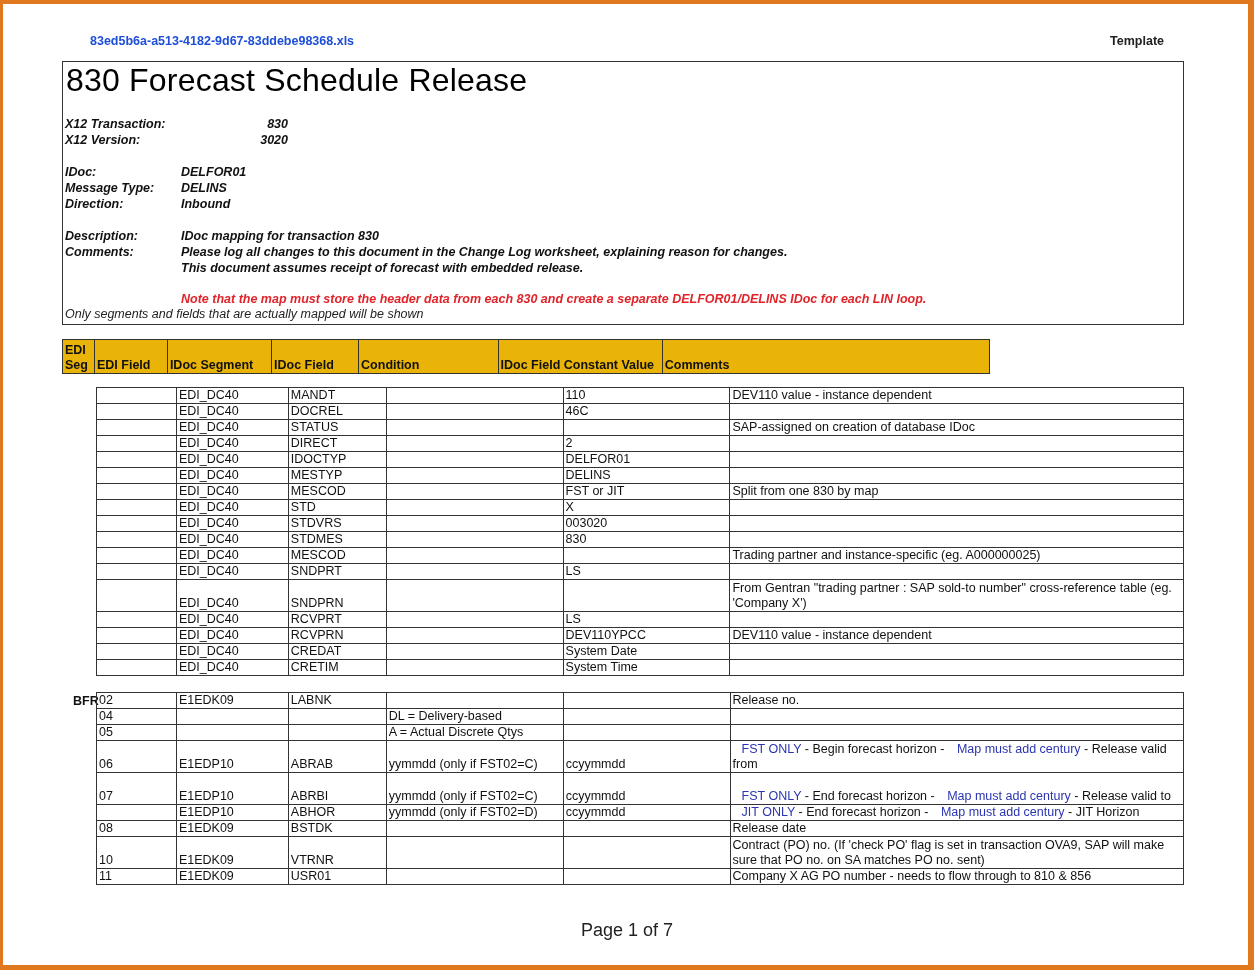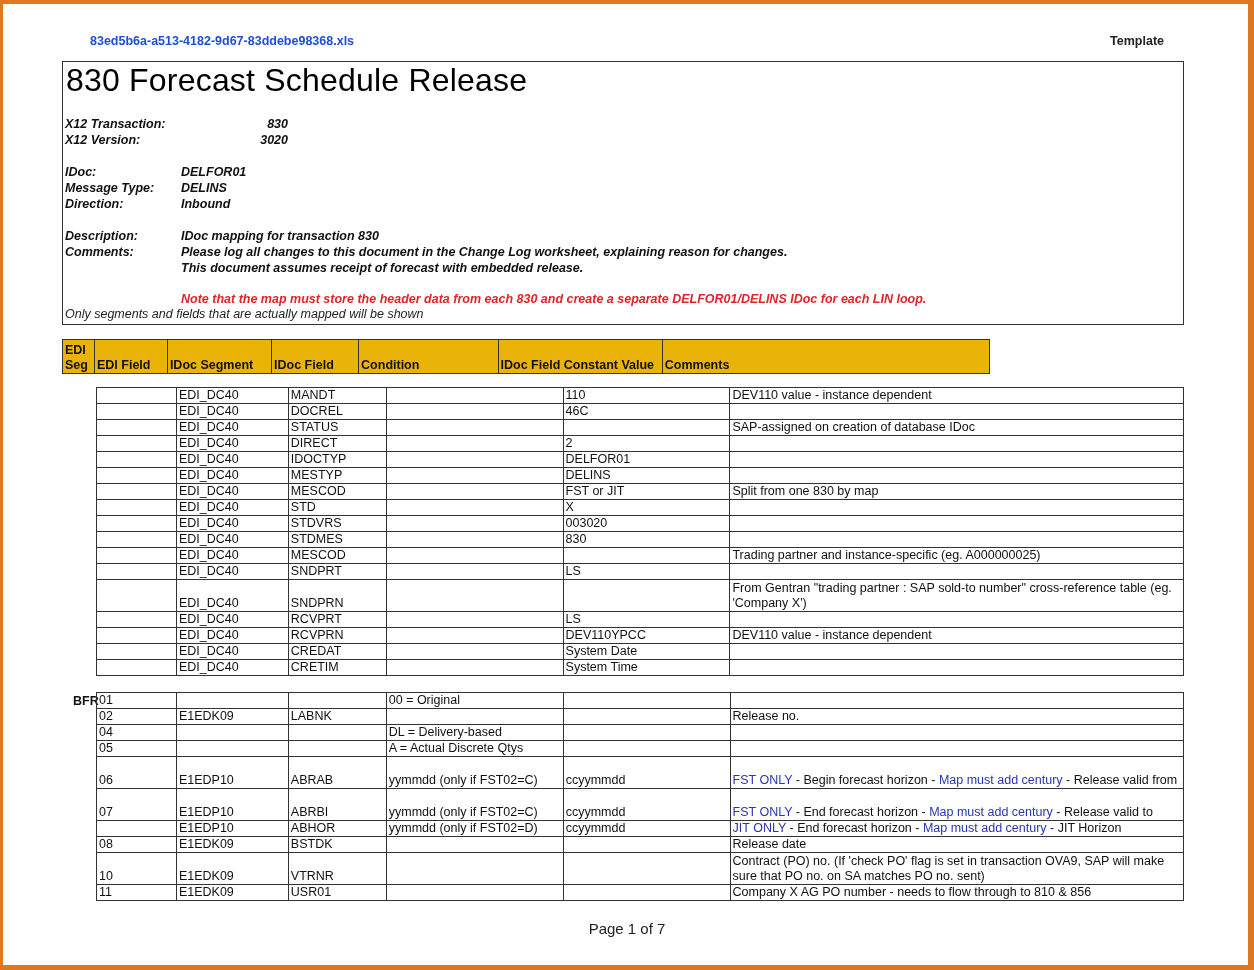--- a/index.html
+++ b/index.html
@@ -48,28 +48,28 @@
   .col-header {
     left: 62px; top: 339px; width: 928px;
     background: #eab308;
     padding-left: 12px;
   }
   .col-header th { font-weight: bold; text-align: left; height: 34px; line-height: 15px; }
   .data-table { left: 96px; width: 1088px; }
   .data-table td { height: 16px; line-height: 15px; }
   .data-table td.wrap { white-space: normal; }
   .data-table tr.tall td { height: 32px; }
-  .blue { color: #2b35b0; }
+  .blue { color: #2b35b0; margin-left: 9px; }
   .seg-label {
     position: absolute; left: 73px; top: 694px;
     font-size: 12.5px; font-weight: bold;
   }
   .page-num {
     position: absolute; left: 0; width: 1254px; top: 920px; text-align: center;
-    font-size: 15px; color: #222;
+    font-size: 18px; color: #222;
   }
 </style>
 </head>
 <body>
 
 <div class="frame"></div>
 
 <div class="file-name">83ed5b6a-a513-4182-9d67-83ddebe98368.xls</div>
 <div class="template-label">Template</div>
 
@@ -283,28 +283,20 @@
   <colgroup>
     <col style="width:80px">
       <col style="width:112px">
       <col style="width:98px">
     <col style="width:177px">
       <col style="width:167px">
       <col style="width:454px">
   </colgroup>
   <tbody id="bfr-body">
       <tr>
-        <td>01</td>
-        <td></td>
-        <td></td>
-        <td>00 = Original</td>
-        <td></td>
-        <td class="wrap"></td>
-      </tr>
-      <tr>
         <td>02</td>
         <td>E1EDK09</td>
         <td>LABNK</td>
         <td></td>
         <td></td>
         <td class="wrap">Release no.</td>
       </tr>
       <tr>
         <td>04</td>
         <td></td>

